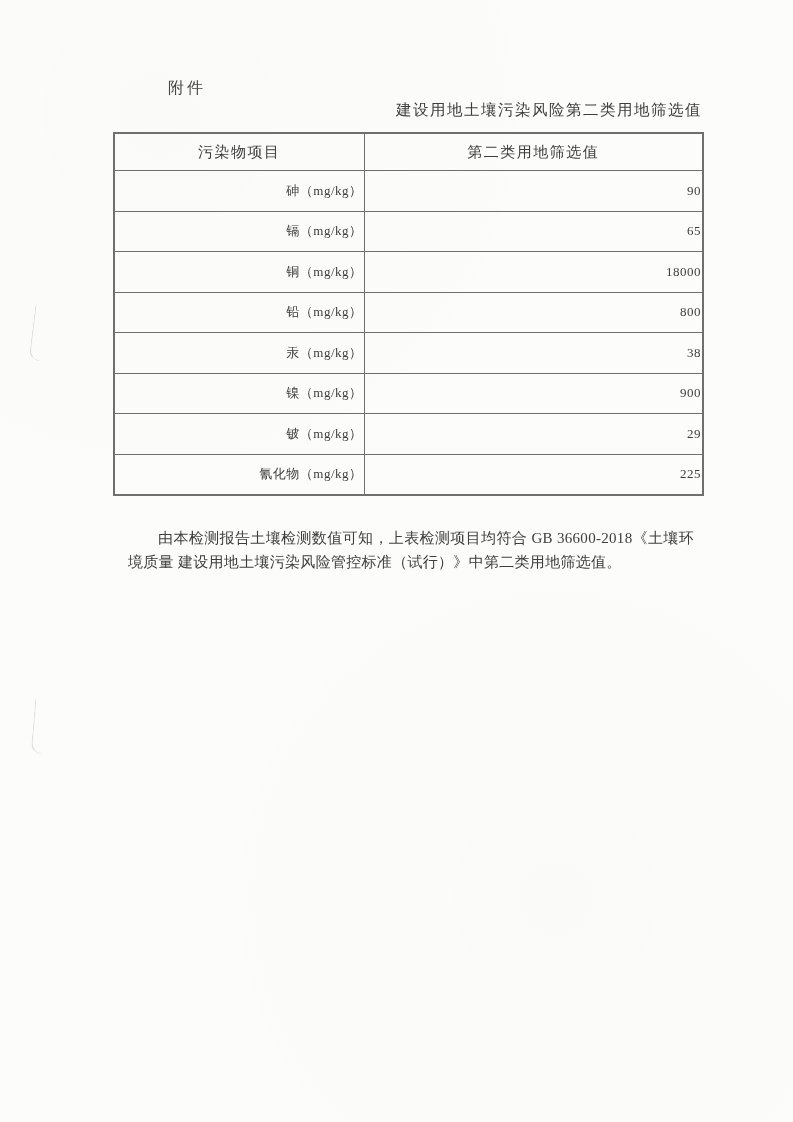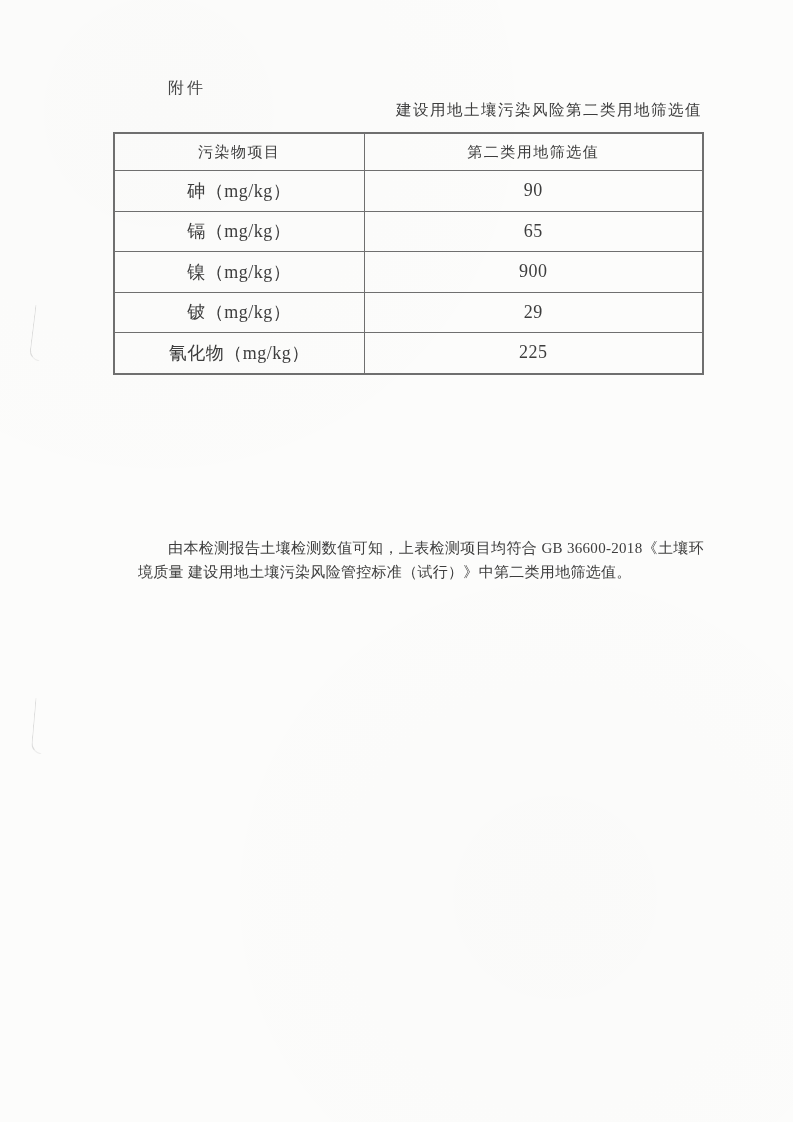--- a/index.html
+++ b/index.html
@@ -63,31 +63,31 @@
   table.screening-table th {
     height: 34px;
     font-weight: normal;
     font-size: 15px;
     letter-spacing: 1.5px;
     text-align: center;
     color: #3d3d3d;
   }
   table.screening-table td {
     height: 37.5px;
-    font-size: 18px;
+    font-size: 13px;
     letter-spacing: 0.5px;
-    text-align: center;
+    text-align: right;
     color: #3d3d3d;
   }
   .conclusion {
     position: absolute;
     left: 126px;
     top: 524px;
     width: 566px;
-    margin: 12px;
+    margin: 2px;
     font-size: 15px;
     line-height: 24px;
     letter-spacing: 0.3px;
     text-indent: 2em;
     text-align: justify;
     color: #3d3d3d;
   }
   
   .scan-mark {
     position: absolute;
@@ -133,20 +133,32 @@
     <tbody>
       <tr>
         <td>砷（mg/kg）</td>
         <td>90</td>
       </tr>
       <tr>
         <td>镉（mg/kg）</td>
         <td>65</td>
       </tr>
       <tr>
+        <td>铜（mg/kg）</td>
+        <td>18000</td>
+      </tr>
+      <tr>
+        <td>铅（mg/kg）</td>
+        <td>800</td>
+      </tr>
+      <tr>
+        <td>汞（mg/kg）</td>
+        <td>38</td>
+      </tr>
+      <tr>
         <td>镍（mg/kg）</td>
         <td>900</td>
       </tr>
       <tr>
         <td>铍（mg/kg）</td>
         <td>29</td>
       </tr>
       <tr>
         <td>氰化物（mg/kg）</td>
         <td>225</td>

